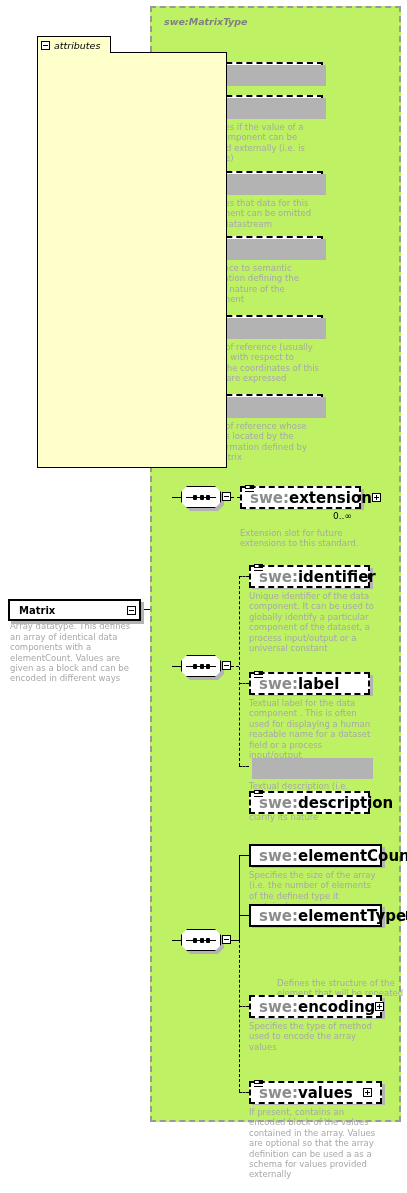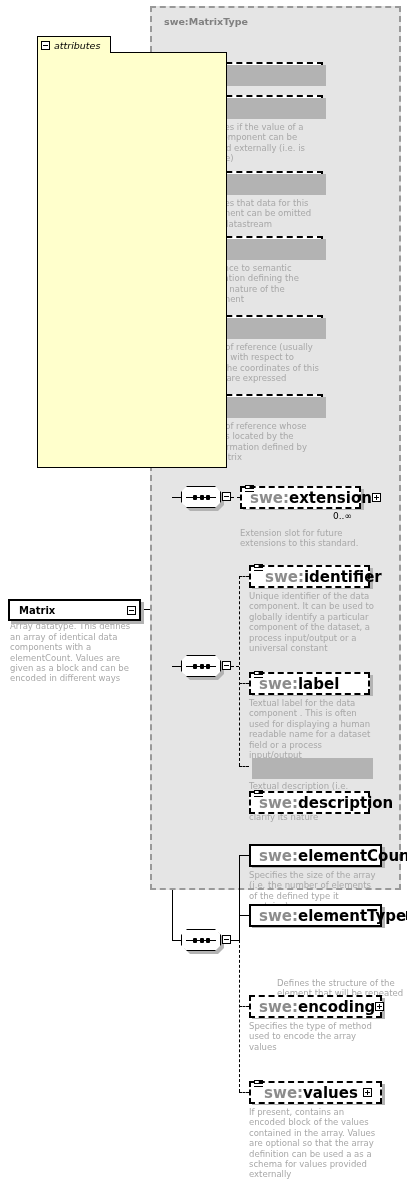--- a/index.html
+++ b/index.html
@@ -14,24 +14,25 @@
     font-family: "DejaVu Sans", "Liberation Sans", sans-serif;
     overflow: hidden;
   }
 
   
   #type-container {
     position: absolute;
     left: 150px;
     top: 6px;
     width: 251px;
-    height: 884px;
-    background: #e5e5e5;
+    height: 1116px;
+    background: #bef264;
     border: 2px dashed #999999;
     box-sizing: border-box;
+    font-style: italic;
   }
   #type-title {
     position: absolute;
     left: 12px;
     top: 8px;
     font-size: 9.5px;
     font-weight: bold;
     color: #808080;
     letter-spacing: 0px;
     white-space: nowrap;
@@ -378,21 +379,21 @@
 </div>
 <div class="togglebox" style="position:absolute; left:222px; top:661px; z-index:4;"></div>
 <div class="line-h dashed" style="left:231px; top:666px; width:8px;"></div>
 <div class="line-h" style="left:172px; top:666px; width:10px;"></div>
 <div class="line-v dashed" style="left:239px; top:576px; height:190px;"></div>
 <div class="line-h dashed" style="left:239px; top:576px; width:10px;"></div>
 <div class="line-h dashed" style="left:239px; top:683px; width:10px;"></div>
 <div class="line-h dashed" style="left:239px; top:766px; width:10px;"></div>
 
 <div class="node-shadow" style="left:252px; top:568px; width:121px; height:21px;"></div>
-<div class="node optional" style="left:249px; top:565px; width:121px; padding-left:14px; padding-right:4px;">
+<div class="node optional" style="left:249px; top:565px; width:121px; padding-left:8px; padding-right:4px;">
   <span class="seq-glyph">
       <i></i>
       <i></i>
       <i></i>
     </span>
   <span class="node-name"><span class="ns">swe:</span><span>identifier</span></span>
 </div>
 <div class="doc" style="left:249px; top:591px; width:126px;">Unique identifier of the data component. It can be used to globally identify a particular component of the dataset, a process input/output or a universal constant</div>
 
 <div class="node-shadow" style="left:252px; top:675px; width:121px; height:21px;"></div>
@@ -454,21 +455,21 @@
 <div class="doc" style="left:249px; top:978px; width:130px;margin-left:28px;">Defines the structure of the element that will be repeated in the array</div>
 
 <div class="node-shadow" style="left:252px; top:998px; width:133px; height:21px;"></div>
 <div class="node optional" style="left:249px; top:995px; width:133px; padding-left:8px; padding-right:4px;">
   <span class="node-name"><span class="ns">swe:</span><span>encoding</span></span>
   <span class="togglebox plus"></span>
 </div>
 <div class="doc" style="left:249px; top:1021px; width:130px;">Specifies the type of method used to encode the array values</div>
 
 <div class="node-shadow" style="left:252px; top:1084px; width:133px; height:21px;"></div>
-<div class="node optional" style="left:249px; top:1081px; width:133px; padding-left:8px; padding-right:4px;text-align:center;">
+<div class="node optional" style="left:249px; top:1081px; width:133px; padding-left:8px; padding-right:4px;">
   <span class="seq-glyph">
       <i></i>
       <i></i>
       <i></i>
     </span>
   <span class="node-name"><span class="ns">swe:</span><span>values</span></span>
   <span class="togglebox plus"></span>
 </div>
 <div class="doc" style="left:249px; top:1107px; width:130px;">If present, contains an encoded block of the values contained in the array. Values are optional so that the array definition can be used a as a schema for values provided externally</div>
 

